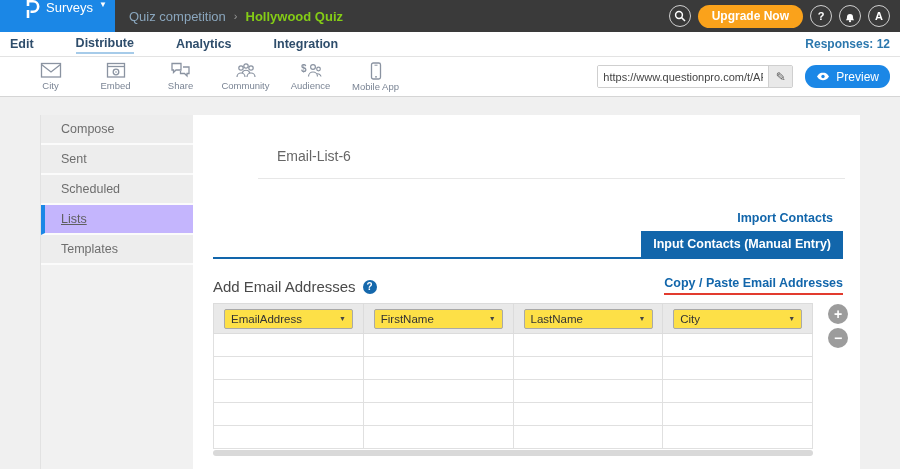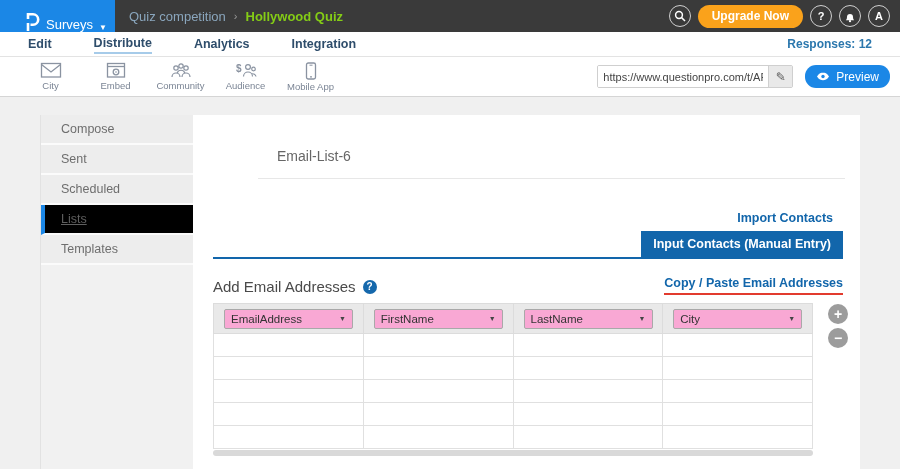--- a/index.html
+++ b/index.html
@@ -2,74 +2,74 @@
 <html><head>
 <meta charset="utf-8">
 <style>
   * { margin:0; padding:0; box-sizing:border-box; }
   html,body { width:900px; }
   body { font-family:"Liberation Sans", sans-serif; background:#f0f0f0; }
   .screen { width:900px; height:469px; overflow:hidden; background:#f0f0f0; position:relative; }
 
   
   .topbar { height:32px; background:#3a3a3a; display:flex; align-items:stretch; }
-  .brand { width:115px; background:#1b87e6; display:flex; align-items:flex-end; justify-content:flex-end; padding-right:8px; gap:6px; cursor:pointer; }
+  .brand { width:115px; background:#1b87e6; display:flex; align-items:flex-start; justify-content:flex-end; padding-right:8px; gap:6px; cursor:pointer; }
   .brand .logo { display:flex; align-items:center; }
   .brand .label { color:#fff; font-size:13px; }
   .brand .caret { color:#fff; font-size:8px; }
   .breadcrumb { display:flex; align-items:center; gap:8px; padding-left:14px; font-size:13px; }
   .crumb-parent { color:#8aa6bd; }
   .crumb-sep { color:#9a9a9a; font-size:11px; }
   .crumb-current { color:#84cc16; font-weight:bold; }
   .top-actions { margin-left:auto; display:flex; align-items:center; gap:7px; padding-right:10px; }
   .circle-btn { width:22px; height:22px; border:1.5px solid #d0d0d0; border-radius:50%; display:flex; align-items:center; justify-content:center; color:#fff; font-size:11px; font-weight:bold; cursor:pointer; flex:none; }
   .upgrade-btn { background:#faa21b; color:#fff; font-size:12px; font-weight:bold; border:none; border-radius:12px; padding:4px 14px; height:23px; cursor:pointer; }
 
   
-  .navrow { height:25px; background:#fff; display:flex; align-items:center; padding:0 28px; border-bottom:1px solid #e3e3e3; }
+  .navrow { height:25px; background:#fff; display:flex; align-items:center; padding:0 10px; border-bottom:1px solid #e3e3e3; }
   .nav-item { font-size:12.5px; font-weight:bold; color:#2e4d6b; margin-right:42px; cursor:pointer; padding:2px 0; }
   .nav-item.active { border-bottom:2px solid #a6cbe9; }
   .responses { margin-left:auto; font-size:12px; font-weight:bold; color:#2b77ad; }
 
   
   .toolbar { height:40px; background:#fff; border-bottom:1px solid #d5d5d5; display:flex; align-items:center; padding:0 10px 0 18px; }
   .channel { width:65px; display:flex; flex-direction:column; align-items:center; justify-content:center; gap:1px; cursor:pointer; }
   .channel svg { display:block; }
   .channel .ch-label { font-size:9.5px; color:#7a8494; }
   .toolbar-right { margin-left:auto; display:flex; align-items:center; gap:12px; }
   .url-box { display:flex; align-items:center; width:196px; height:23px; border:1px solid #cfcfcf; background:#fff; border-radius:2px; overflow:hidden; }
   .url-box input { border:none; outline:none; flex:1; height:100%; font-size:11px; color:#444; padding:0 5px; font-family:"Liberation Sans", sans-serif; min-width:0; }
   .pencil { width:24px; height:100%; background:#e9e9e9; border-left:1px solid #d0d0d0; display:flex; align-items:center; justify-content:center; font-size:12px; color:#555; cursor:pointer; }
   .preview-btn { height:23px; background:#1b87e6; color:#fff; border:none; border-radius:11px; font-size:12px; display:flex; align-items:center; gap:6px; padding:0 11px; cursor:pointer; }
 
   
   .content { height:372px; display:flex; padding:18px 40px 0 41px; align-items:stretch; }
   .sidebar { width:152px; flex:none; background:#f1f1f1; box-shadow:-1px 0 0 #e2e2e2; }
   .side-item { height:30px; background:#ededed; border-bottom:2px solid #fbfbfb; display:flex; align-items:center; padding-left:20px; font-size:12.5px; color:#6e6e6e; cursor:pointer; }
-  .side-item.active { background:#000000; border-left:4px solid #1b87e6; padding-left:16px; color:#5f5f5f;text-decoration:underline; }
+  .side-item.active { background:#c4b5fd; border-left:4px solid #1b87e6; padding-left:16px; color:#5f5f5f;text-decoration:underline; }
 
   .card { flex:1; background:#fff; position:relative; }
   .list-title { margin:33px 15px 0 84px; font-size:14px; color:#666; }
   .title-divider { margin:14px 15px 0 65px; border-bottom:1px solid #e7e7e7; }
 
   .tabs-row { margin:26px 17px 0 20px; border-bottom:2px solid #1266ab; display:flex; align-items:flex-end;flex-direction:column; }
   .tab { font-size:12.5px; font-weight:bold; cursor:pointer; }
   .tab.inactive { color:#1266ab; padding:6px 10px; }
   .tab.active { background:#1266ab; color:#fff; padding:6px 12px; }
 
   .section-row { margin:17px 17px 0 20px; display:flex; align-items:flex-end; justify-content:space-between; }
   .section-heading { font-size:15px; color:#4a4a4a; display:flex; align-items:center; gap:7px; }
   .help-icon { width:14px; height:14px; border-radius:50%; background:#1568ac; color:#fff; font-size:10px; font-weight:bold; display:inline-flex; align-items:center; justify-content:center; cursor:pointer; }
   .copy-link { font-size:12.5px; font-weight:bold; color:#1266ab; text-decoration:none; border-bottom:2px solid #e23b2e; padding-bottom:3px; cursor:pointer; }
 
   .table-zone { margin:8px 0 0 20px; display:flex; align-items:flex-start; }
   table.contacts { border-collapse:collapse; width:600px; table-layout:fixed; }
   table.contacts th { background:#e9e9e9; border:1px solid #dcdcdc; height:30px; padding:0 10px; }
   table.contacts td { background:#fff; border:1px solid #e0e0e0; height:23px; }
-  .field-select { width:129px; height:20px; background:#f9a8d4; border:1px solid #a9a9a9; border-radius:2px; display:flex; align-items:center; justify-content:space-between; padding:0 6px; font-size:11.5px; font-weight:normal; color:#333; cursor:pointer; }
+  .field-select { width:129px; height:20px; background:#fde047; border:1px solid #a9a9a9; border-radius:2px; display:flex; align-items:center; justify-content:space-between; padding:0 6px; font-size:11.5px; font-weight:normal; color:#333; cursor:pointer; }
   .field-select .sel-caret { font-size:7px; color:#444; }
   .row-btns { display:flex; flex-direction:column; gap:4px; margin-left:15px; padding-top:1px; }
   .round-btn { width:20px; height:20px; border-radius:50%; background:#9c9c9c; color:#fff; border:none; font-size:14px; font-weight:bold; line-height:18px; text-align:center; cursor:pointer; padding:0; }
   .hscroll { width:600px; height:6px; background:#d9d9d9; margin:1px 0 0 20px; border-radius:3px; }
 
   .upload-row { display:flex; justify-content:flex-end; margin:15px 27px 0 0; }
   .upload-btn { background:#1b87e6; color:#fff; border:none; border-radius:3px; font-size:13px; padding:7px 19px; cursor:pointer; }
 </style>
 </head>
 <body>
@@ -130,20 +130,27 @@
     <div class="channel">
       <svg width="20" height="17" viewBox="0 0 20 17">
         <rect x="1.5" y="1.5" width="17" height="13.5" stroke="#8a93a1" stroke-width="1.3" fill="none"></rect>
         <line x1="1.5" y1="4.5" x2="18.5" y2="4.5" stroke="#8a93a1" stroke-width="1.3"></line>
         <circle cx="10" cy="10" r="2.8" stroke="#8a93a1" stroke-width="1.3" fill="none"></circle>
         <circle cx="10" cy="10" r="0.8" fill="#8a93a1"></circle>
       </svg>
       <span class="ch-label">Embed</span>
     </div>
     <div class="channel">
+      <svg width="21" height="17" viewBox="0 0 21 17">
+        <path d="M2 1.5 h9 v6.5 h-5 l-2.5 2.5 v-2.5 H2 z" stroke="#8a93a1" stroke-width="1.3" fill="none"></path>
+        <path d="M13 5 h6 v6.5 h-2 v2.5 l-2.5-2.5 H10.5 V9" stroke="#8a93a1" stroke-width="1.3" fill="none"></path>
+      </svg>
+      <span class="ch-label">Share</span>
+    </div>
+    <div class="channel">
       <svg width="22" height="17" viewBox="0 0 22 17">
         <circle cx="6" cy="6" r="2.2" stroke="#8a93a1" stroke-width="1.2" fill="none"></circle>
         <circle cx="16" cy="6" r="2.2" stroke="#8a93a1" stroke-width="1.2" fill="none"></circle>
         <circle cx="11" cy="4" r="2.2" stroke="#8a93a1" stroke-width="1.2" fill="none"></circle>
         <path d="M2 15 a4 4 0 0 1 8 0 M12 15 a4 4 0 0 1 8 0 M7.2 11 a4 4 0 0 1 7.6 0" stroke="#8a93a1" stroke-width="1.2" fill="none"></path>
       </svg>
       <span class="ch-label">Community</span>
     </div>
     <div class="channel">
       <svg width="22" height="17" viewBox="0 0 22 17">

